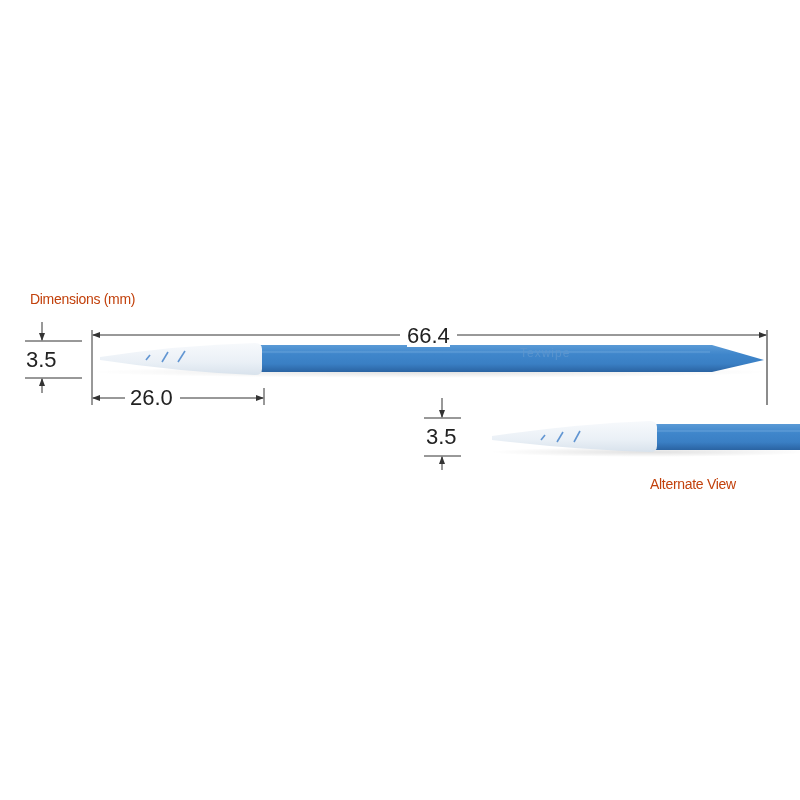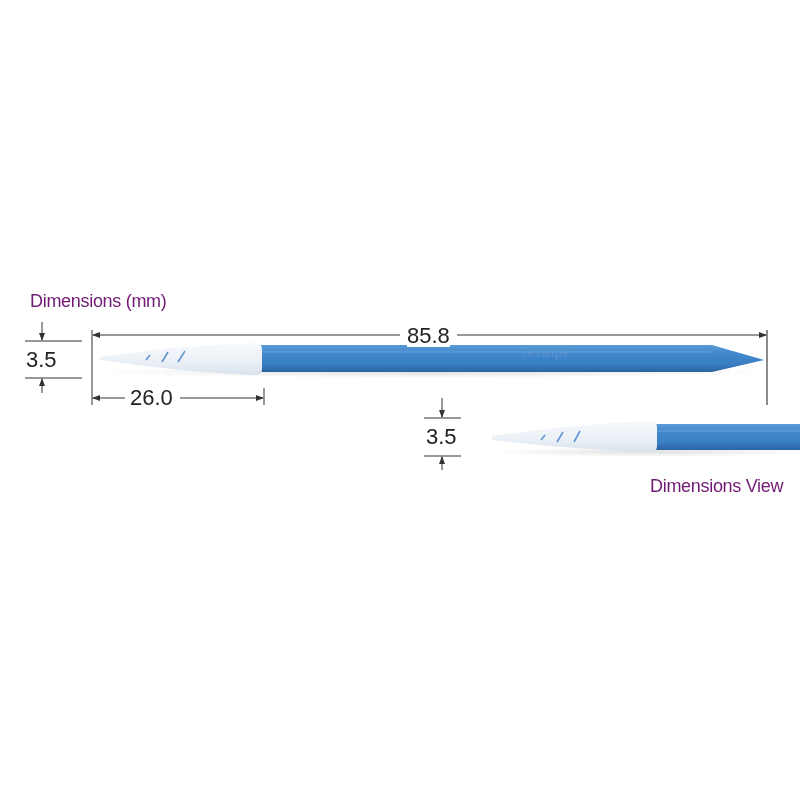--- a/index.html
+++ b/index.html
@@ -1,18 +1,18 @@
 <!DOCTYPE html>
 <html><head>
 <meta charset="utf-8">
 <style>
   html, body { margin: 0; padding: 0; background: #ffffff; }
   body { width: 800px; height: 800px; position: relative; overflow: hidden; font-family: "Liberation Sans", sans-serif; color: #222; }
   .abs { position: absolute; }
-  .label-sm { font-size: 18px; letter-spacing: -0.3px; color: #701a75; white-space: nowrap; }
+  .label-sm { font-size: 14px; letter-spacing: -0.3px; color: #c2410c; white-space: nowrap; }
   .dim { font-size: 22px; color: #222; white-space: nowrap; background: #fff; line-height: 1; }
   svg { position: absolute; left: 0; top: 0; }
 </style>
 </head>
 <body>
 
 <div>
 
   <svg width="800" height="800" viewBox="0 0 800 800">
     <defs>
@@ -85,25 +85,25 @@
 
       <line x1="424" y1="418" x2="461" y2="418"></line>
       <line x1="424" y1="456" x2="461" y2="456"></line>
       <line x1="442" y1="398" x2="442" y2="417" marker-end="url(#arrowR)"></line>
       <line x1="442" y1="470" x2="442" y2="457" marker-end="url(#arrowR)"></line>
     </g>
   </svg>
 
   <div class="abs label-sm" style="left:30px; top:291px;">Dimensions (mm)</div>
 
-  <div class="abs dim" style="left:407px; top:325px;">85.8</div>
+  <div class="abs dim" style="left:407px; top:325px;">66.4</div>
 
   <div class="abs dim" style="left:130px; top:387px;">26.0</div>
 
   <div class="abs dim" style="left:26px; top:349px; background:transparent;">3.5</div>
 
   <div class="abs dim" style="left:426px; top:426px; background:transparent;">3.5</div>
 
-  <div class="abs label-sm" style="left:650px; top:476px;">Dimensions View</div>
+  <div class="abs label-sm" style="left:650px; top:476px;">Alternate View</div>
 
   <div class="abs" style="left:520px; top:346px; font-size:12px; color:#5f97cf; letter-spacing:1px; opacity:0.8;">Texwipe</div>
 
 </div>
 
 </body></html>

